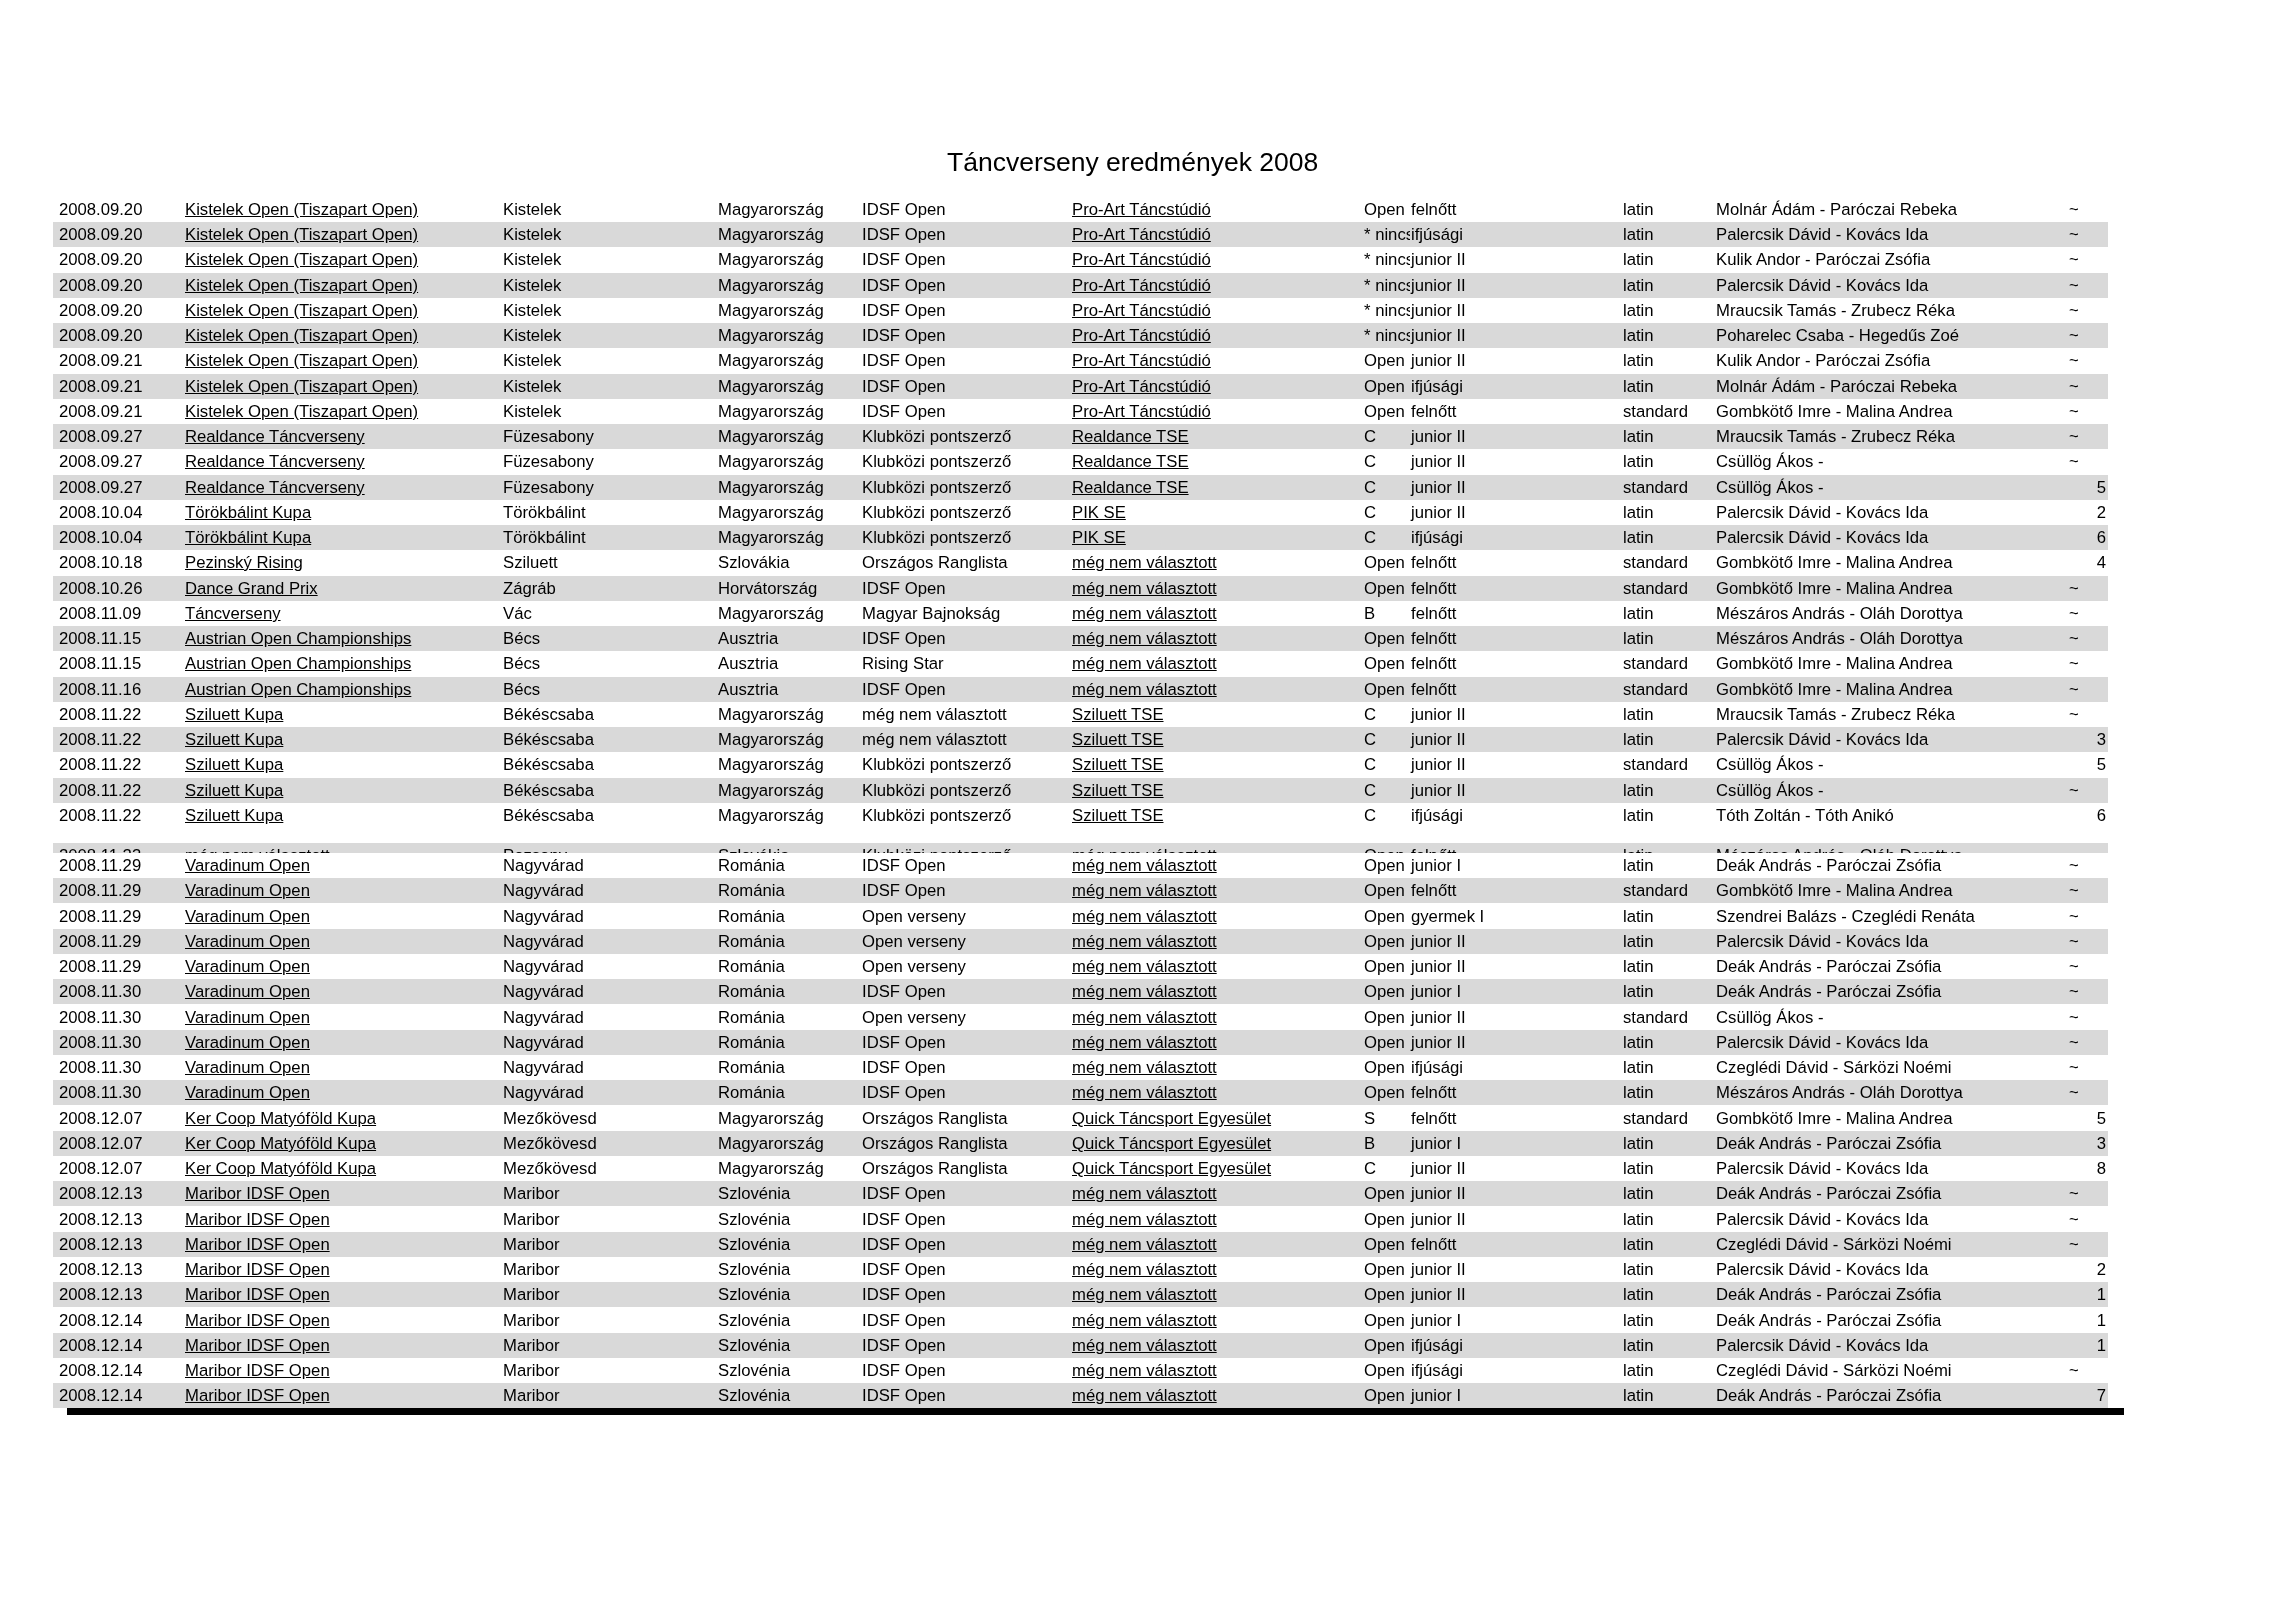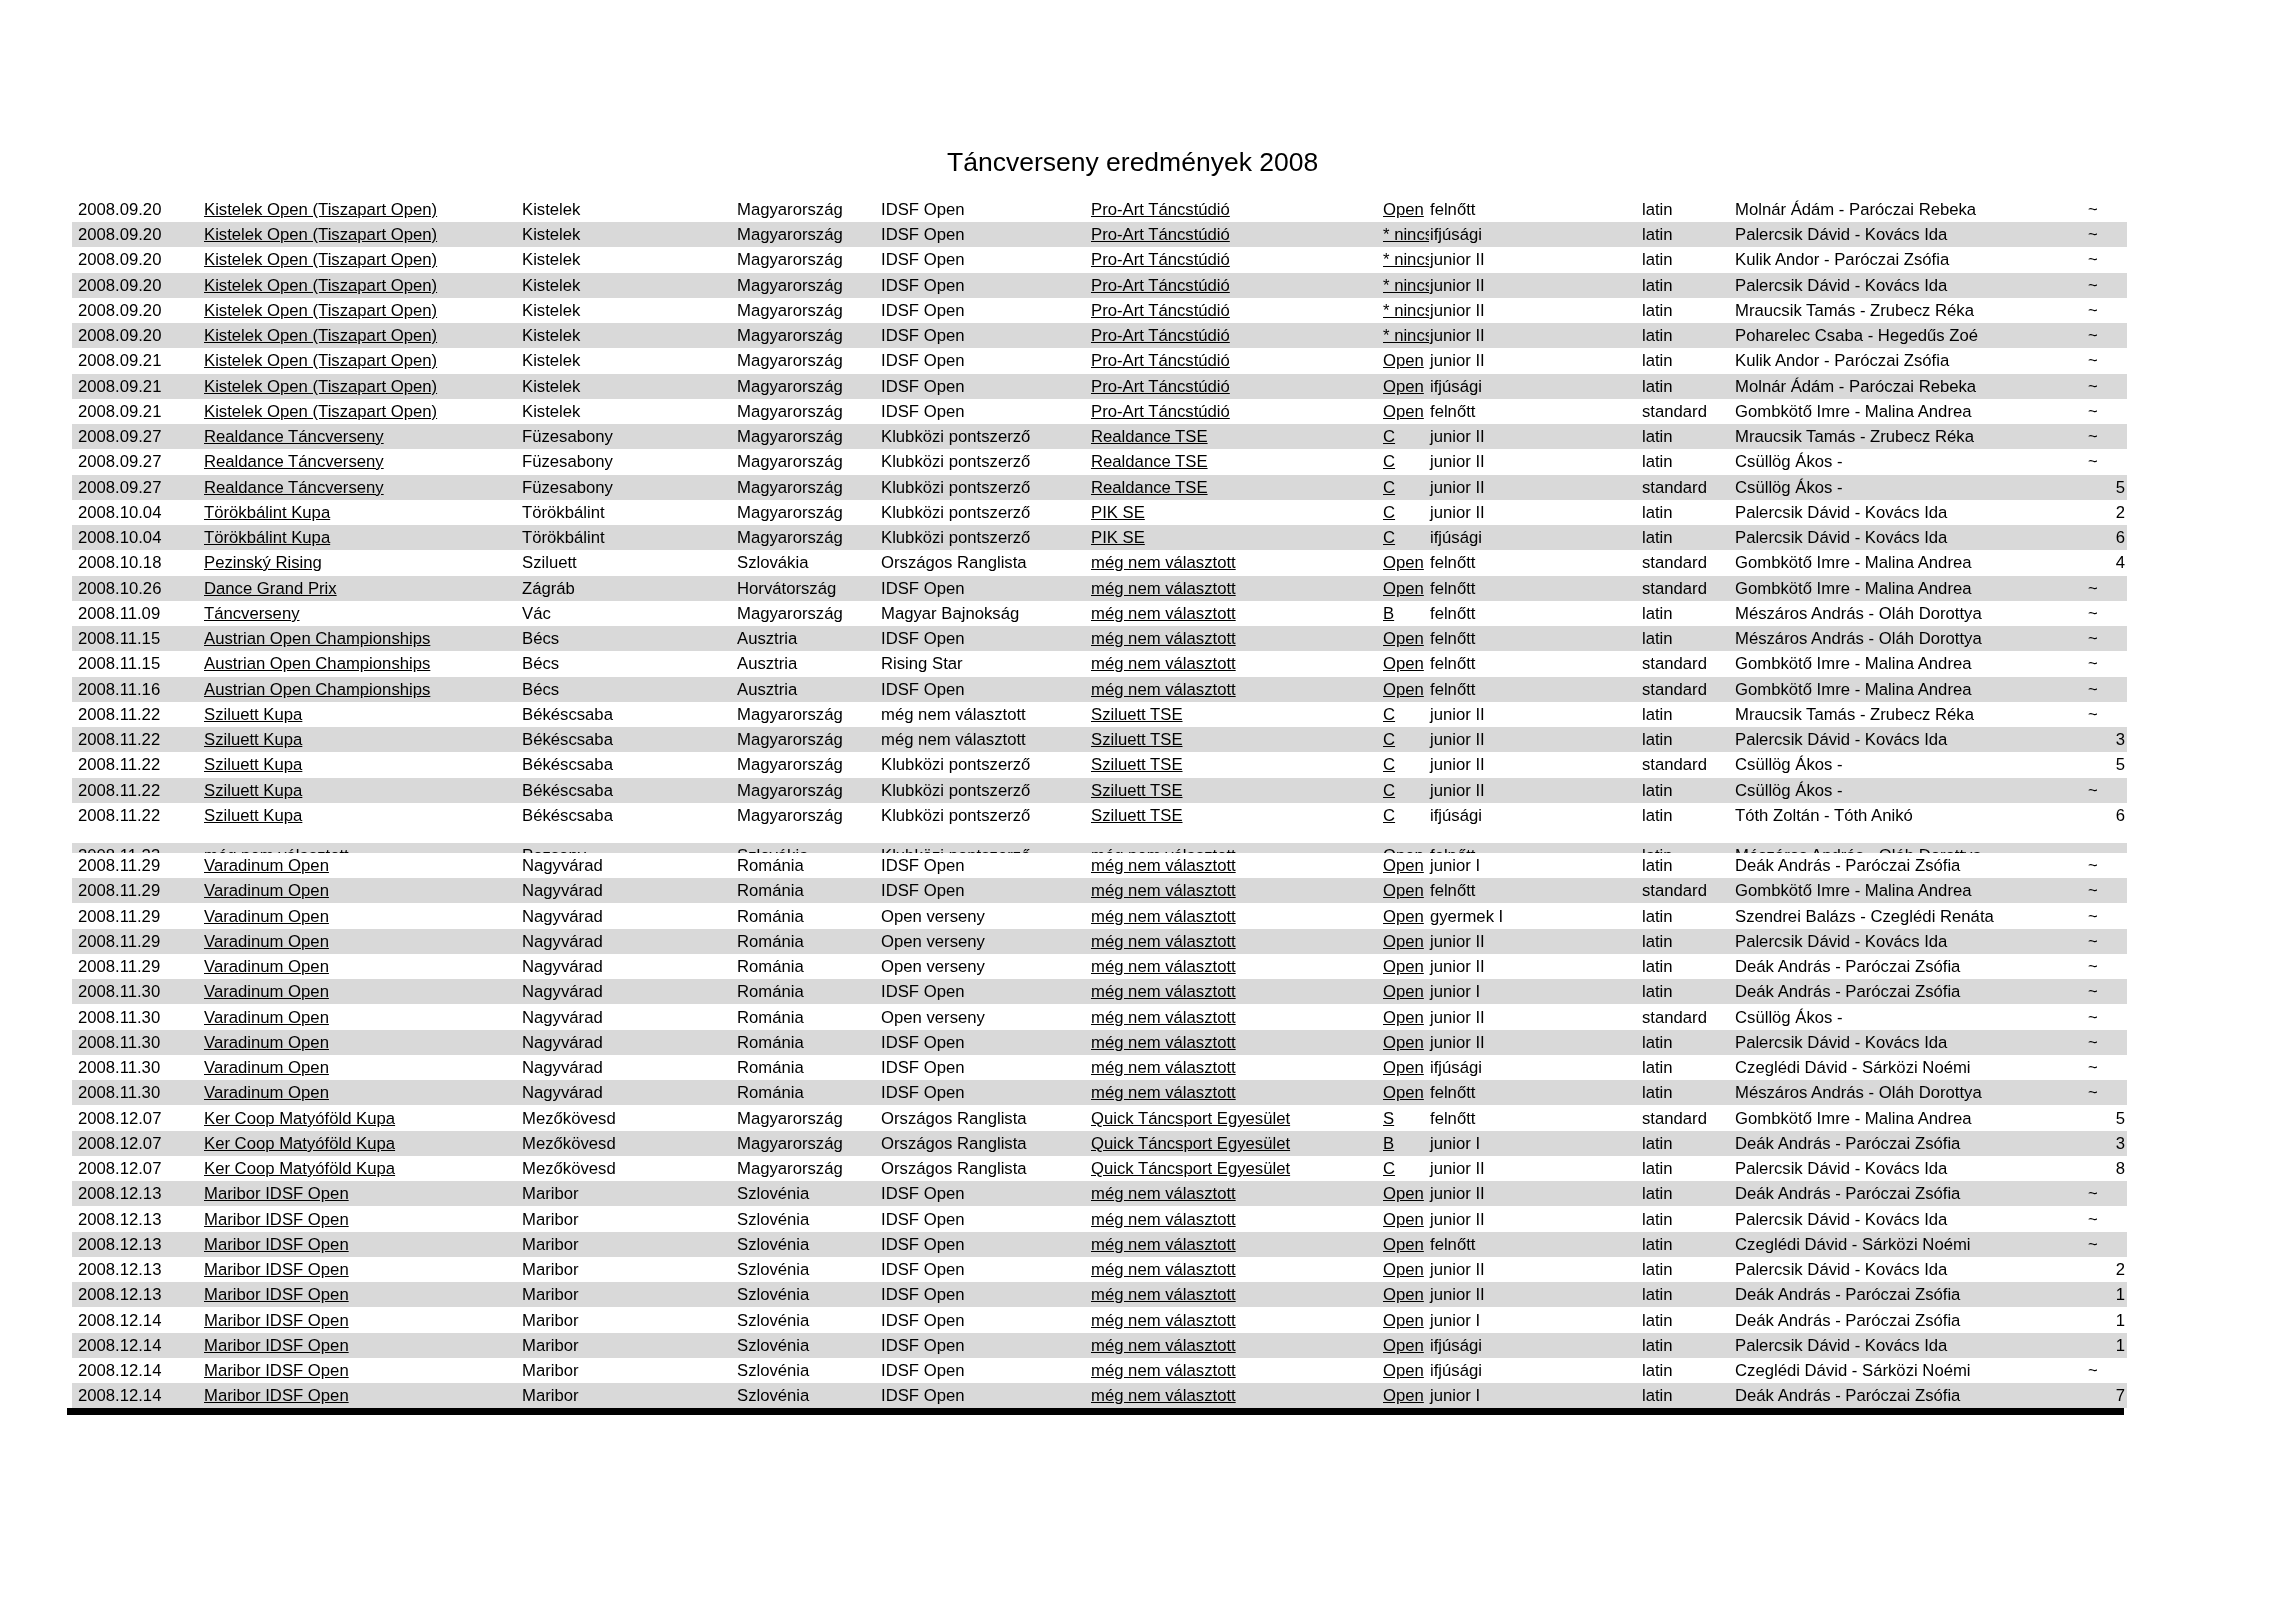--- a/index.html
+++ b/index.html
@@ -17,42 +17,42 @@
     left: 947px;
     top: 147px;
     margin: 0;
     font-size: 26.5px;
     font-weight: 400;
     white-space: nowrap;
   }
   .table { position: absolute; left: 0; top: 0; }
   .row {
     position: absolute;
-    left: 72px;
+    left: 53px;
     width: 2055px;
     height: 25px;
     background: #ffffff;
   }
   .row.alt { background: #d9d9d9; }
   .cell {
     position: absolute;
     top: 0;
     height: 25px;
     line-height: 25px;
     font-size: 16.7px;
     white-space: nowrap;
     overflow: visible;
   }
   .c0  { left: 5.9px;    width: 123px; }   
   .c1  { left: 132px;  width: 316px; text-decoration: underline; }   
   .c2  { left: 450px;  width: 212px; }   
   .c3  { left: 665px;  width: 141px; }   
   .c4  { left: 809px;  width: 208px; }   
   .c5  { left: 1019px; width: 289px; text-decoration: underline; }   
-  .c6  { left: 1311px; width: 46px; overflow: hidden; text-decoration: underline; }  
+  .c6  { left: 1311px; width: 46px; overflow: hidden; }  
   .c7  { left: 1358px; width: 210px; }   
   .c8  { left: 1570px; width: 90px; }    
   .c9  { left: 1663px; width: 319px; }   
   .c10 { left: 1985px; width: 68px; text-align: left; padding-left: 31px; box-sizing: content-box; }
   .c10.num { text-align: right; padding-left: 0; }
   .bottom-border {
     position: absolute;
     left: 67px;
     top: 1408px;
     width: 2057px;

